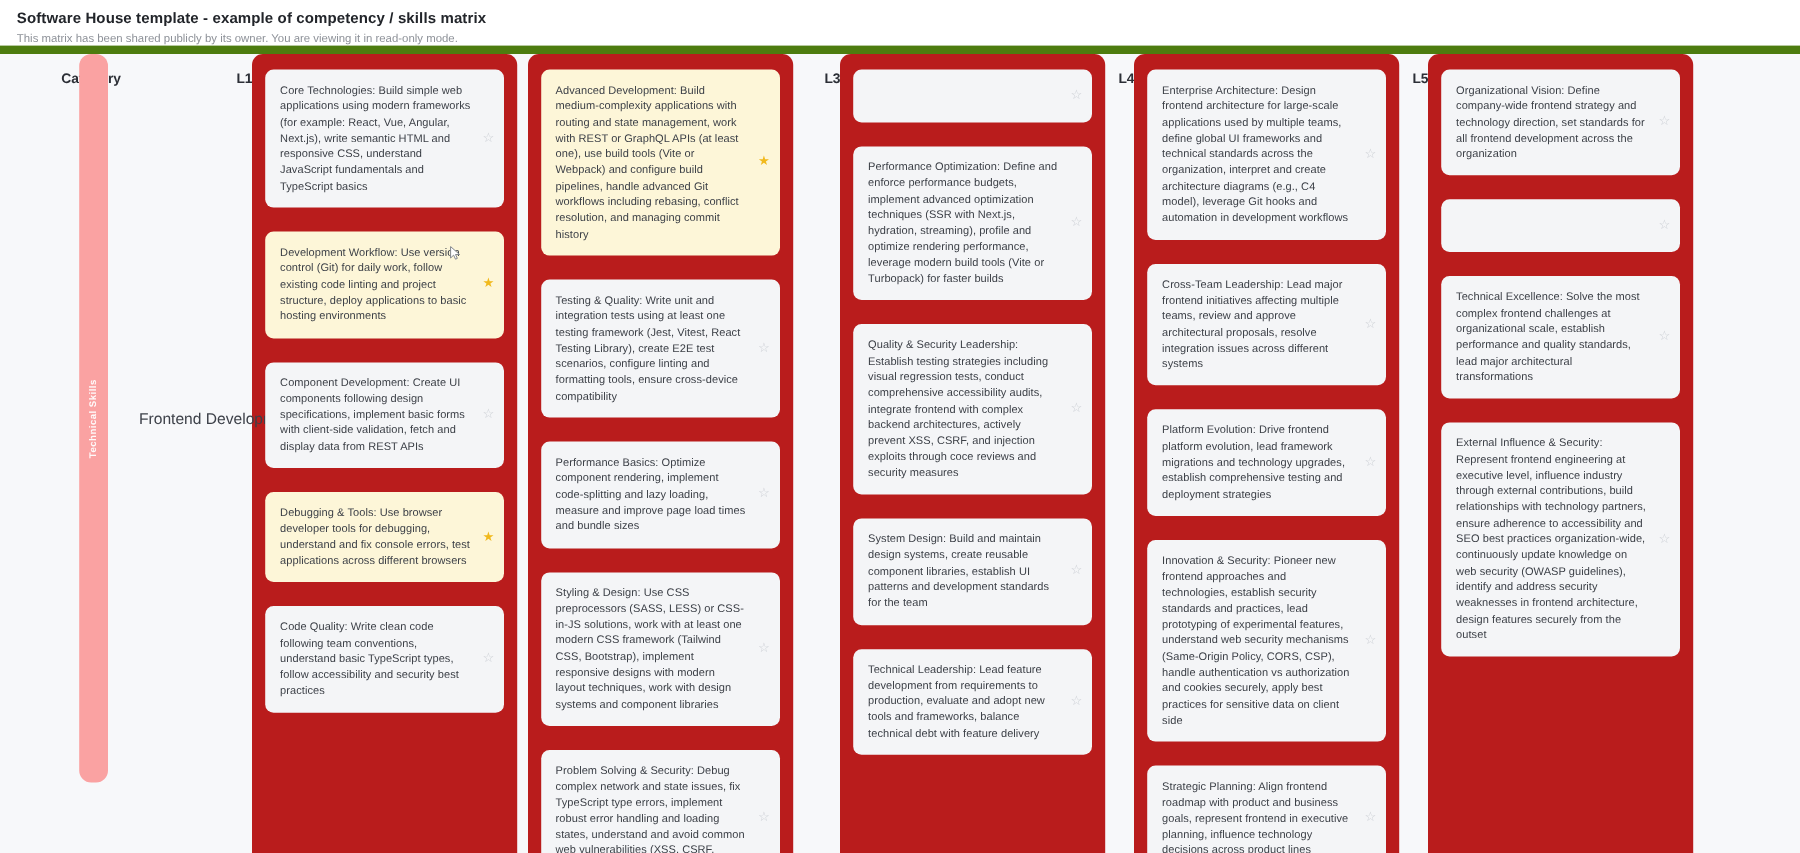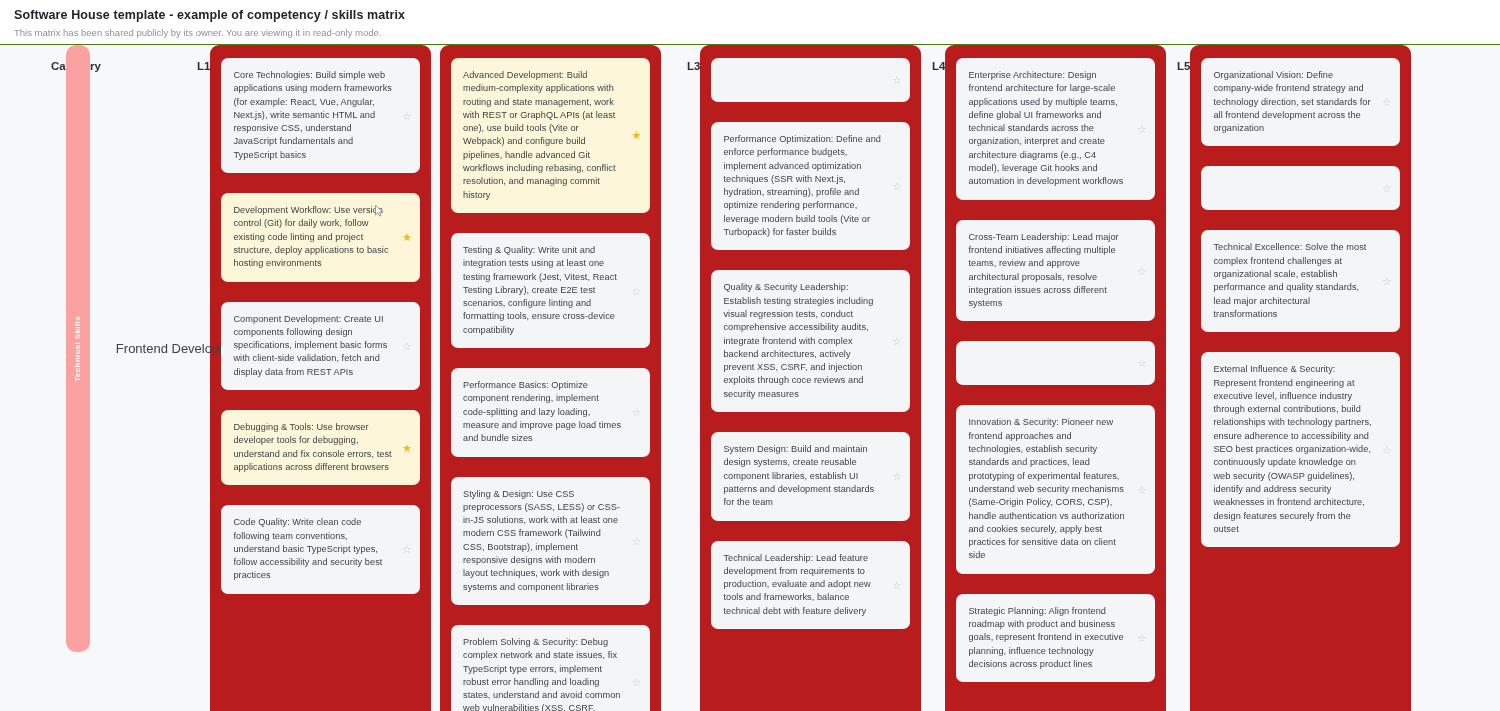--- a/index.html
+++ b/index.html
@@ -8,21 +8,21 @@
     width: 1500px; height: 711px;
     background: #ffffff;
     font-family: "Liberation Sans", sans-serif;
     overflow: hidden;
   }
 
   
   .topbar {
     height: 45px;
     background: #ffffff;
-    border-bottom: 1px solid #4d7c0f;
+    border-bottom: 7px solid #4d7c0f;
     padding: 8px 14px 0 14px;
   }
   .topbar-title {
     font-size: 12.5px;
     font-weight: bold;
     color: #22252a;
     letter-spacing: 0.1px;
     line-height: 15px;
   }
   .topbar-sub {
@@ -250,20 +250,21 @@
           <div class="level-panel">
             <div class="card">
               <div class="card-text">Enterprise Architecture: Design frontend architecture for large-scale applications used by multiple teams, define global UI frameworks and technical standards across the organization, interpret and create architecture diagrams (e.g., C4 model), leverage Git hooks and automation in development workflows</div>
               <span class="star">☆</span>
             </div>
             <div class="card">
               <div class="card-text">Cross-Team Leadership: Lead major frontend initiatives affecting multiple teams, review and approve architectural proposals, resolve integration issues across different systems</div>
               <span class="star">☆</span>
             </div>
             <div class="card">
+              <div class="card-text">Platform Evolution: Drive frontend platform evolution, lead framework migrations and technology upgrades, establish comprehensive testing and deployment strategies</div>
               <span class="star">☆</span>
             </div>
             <div class="card">
               <div class="card-text">Innovation &amp; Security: Pioneer new frontend approaches and technologies, establish security standards and practices, lead prototyping of experimental features, understand web security mechanisms (Same-Origin Policy, CORS, CSP), handle authentication vs authorization and cookies securely, apply best practices for sensitive data on client side</div>
               <span class="star">☆</span>
             </div>
             <div class="card">
               <div class="card-text">Strategic Planning: Align frontend roadmap with product and business goals, represent frontend in executive planning, influence technology decisions across product lines</div>
               <span class="star">☆</span>
             </div>

